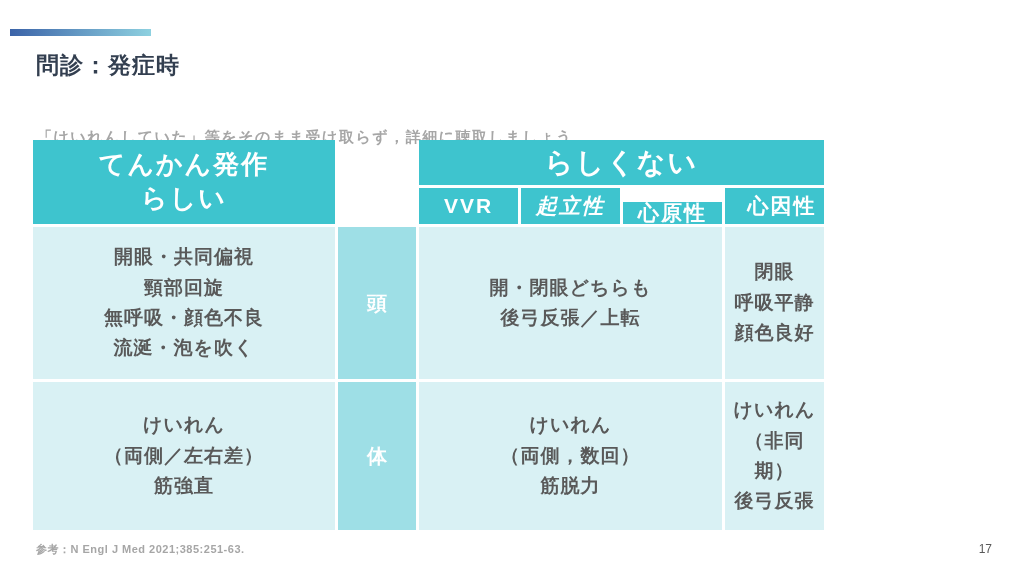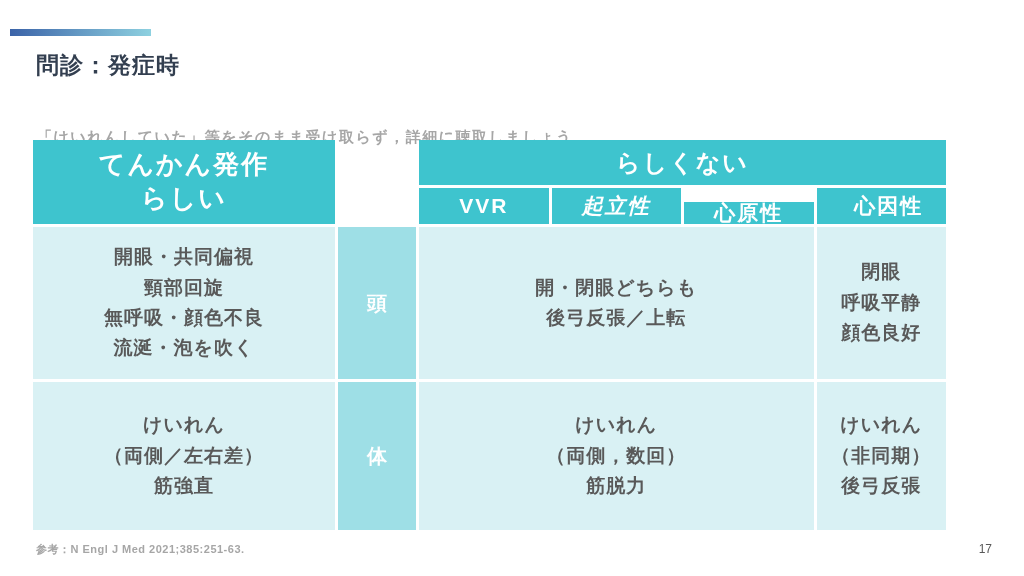--- a/index.html
+++ b/index.html
@@ -26,21 +26,21 @@
 
   .subtitle {
     position: absolute; left: 37px; top: 100px;
     font-size: 15px; font-weight: bold;
     color: var(--muted_color, #a6a6a6);
     letter-spacing: 1.5px;
     margin-top: 28px;
   }
 
   .table {
-    position: absolute; left: 33px; top: 140px; width: 913px;
+    position: absolute; left: 33px; top: 140px; width: 791px;
     display: grid;
     grid-template-columns: 302px 78px 1fr 1fr 1fr 1fr;
     grid-template-rows: 45px 36px 152px 148px;
     gap: 3px;
   }
   .cell {
     display: flex; align-items: center; justify-content: center;
     text-align: center; white-space: pre-line;
   }
   .header {
@@ -54,21 +54,21 @@
     font-weight: bold; font-size: 19px; line-height: 1.6;
     letter-spacing: 1px;
   }
   .label-cell {
     background: var(--label_bg, #9edfe6);
     color: #ffffff; font-weight: bold; font-size: 20px;
   }
 
   .c-left-header  { grid-column: 1; grid-row: 1 / span 2; font-size: 26px; line-height: 1.3; }
   .c-spacer       { grid-column: 2; grid-row: 1 / span 2; background: transparent; }
-  .c-right-header { grid-column: 3 / span 4; grid-row: 1; font-size: 24px; font-family: Liberation Serif, serif; }
+  .c-right-header { grid-column: 3 / span 4; grid-row: 1; font-size: 28px; font-family: Liberation Serif, serif; }
   .c-sub          { grid-row: 2; font-size: 21px; }
   .c-sub-0 { grid-column: 3; } .c-sub-1 { grid-column: 4; font-style: italic; }
   .c-sub-2 { grid-column: 5; margin-top: 14px; } .c-sub-3 { grid-column: 6; padding-left: 15px; }
 
   .c-r0 { grid-row: 3; } .c-r1 { grid-row: 4; }
   .c-epileptic  { grid-column: 1; }
   .c-rowlabel   { grid-column: 2; }
   .c-middle     { grid-column: 3 / span 3; }
   .c-psycho     { grid-column: 6; text-align: center; }
 

